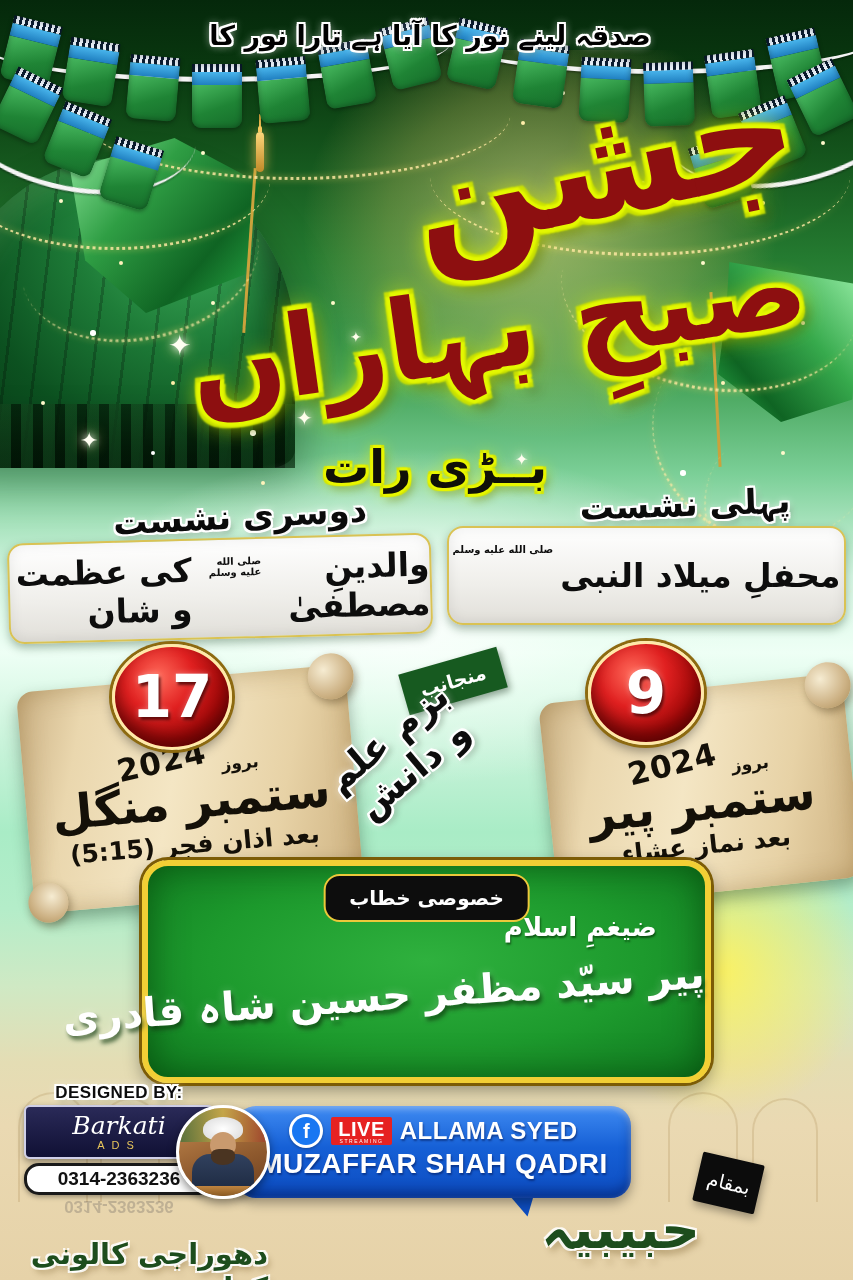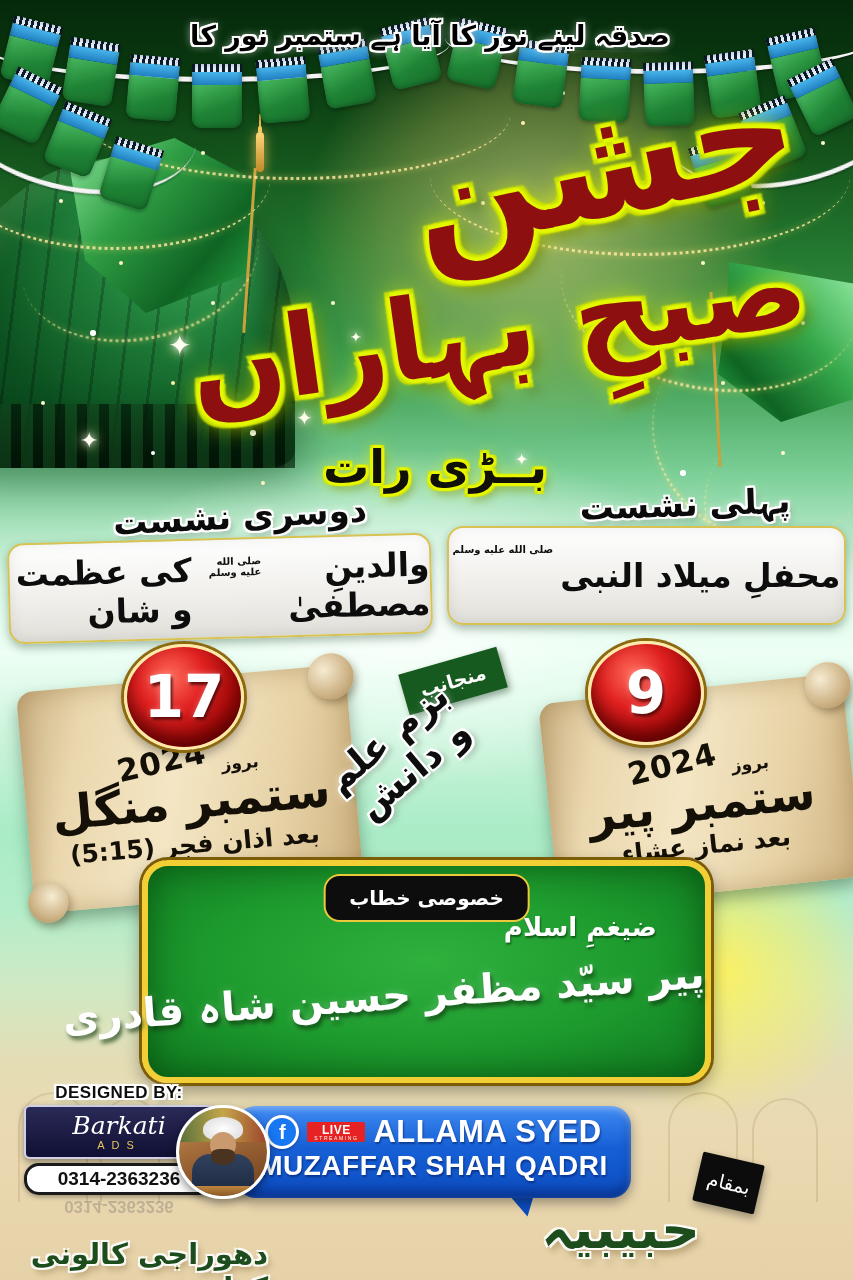--- a/index.html
+++ b/index.html
@@ -138,21 +138,21 @@
   .monthday{ font-size:47px; font-weight:900; line-height:1.08; white-space:nowrap; }
   .stime{ font-size:25px; font-weight:900; margin-top:2px; }
 
   .day-badge{ display:flex; align-items:center; justify-content:center; border-radius:50%;
     background:radial-gradient(circle at 38% 30%, #ff6a5a 0%, #e02020 35%, #a30909 65%, #5f0202 100%);
     border:3px solid #ffe9a8;
     box-shadow:0 0 0 3px #8d6a10, 0 6px 12px rgba(0,0,0,.4), inset 0 -10px 16px rgba(60,0,0,.6);
     color:#fff; font-weight:900; font-size:58px;
     text-shadow:2px 3px 3px rgba(80,0,0,.85), 0 0 6px rgba(255,255,255,.35); }
   .day1{ left:588px; top:641px; width:116px; height:104px; }
-  .day2{ left:124px; top:644px; width:120px; height:106px; }
+  .day2{ left:112px; top:644px; width:120px; height:106px; }
 
   .org-tag{ left:402px; top:660px; width:102px; height:42px; background:#175a20;
     transform:rotate(-16deg); display:flex; align-items:center; justify-content:center;
     color:#fff; font-size:19px; font-weight:700; direction:rtl;
     box-shadow:2px 4px 7px rgba(0,30,5,.4); }
   .org-name{ left:336px; top:704px; width:174px; height:152px; transform:rotate(-40deg);
     direction:rtl; text-align:center; font-size:37px; font-weight:900; color:#0d0d0d; line-height:1.12; }
 
   
   .panel{ left:142px; top:860px; width:569px; height:223px; border-radius:26px;
@@ -203,23 +203,23 @@
     background:linear-gradient(180deg,#3f8bf2 0%, #1660d6 45%, #0c4cc0 100%);
     box-shadow:inset 0 3px 6px rgba(255,255,255,.35), inset 0 -7px 12px rgba(0,20,80,.45), 0 5px 12px rgba(0,0,0,.35);
     display:flex; flex-direction:column; align-items:center; color:#fff;
     font-family:"Liberation Sans", sans-serif; z-index:4; }
   .bar-row1{ display:flex; align-items:center; gap:8px; margin-top:8px; }
   .fb{ width:34px; height:34px; border-radius:50%; background:#fff; display:flex; align-items:center;
     justify-content:center; box-shadow:0 1px 3px rgba(0,0,0,.3); }
   .fb-in{ width:28px; height:28px; border-radius:50%; background:#1877f2; color:#fff; font-weight:900;
     font-size:20px; display:flex; align-items:center; justify-content:center; }
   .live{ background:#e62222; color:#fff; padding:2px 7px 1px; border-radius:2px; text-align:center; line-height:1; }
-  .live-main{ font-size:12px; font-weight:900; letter-spacing:.5px;text-align:center; }
+  .live-main{ font-size:20px; font-weight:900; letter-spacing:.5px;text-align:center; }
   .live-sub{ font-size:5px; letter-spacing:1.6px; }
-  .bar-l1{ font-size:31px; font-weight:900; letter-spacing:.5px; text-shadow:1px 2px 2px rgba(0,20,80,.5); }
+  .bar-l1{ font-size:24px; font-weight:900; letter-spacing:.5px; text-shadow:1px 2px 2px rgba(0,20,80,.5); }
   .bar-l2{ font-size:28px; font-weight:900; letter-spacing:.5px; text-shadow:1px 2px 2px rgba(0,20,80,.5); }
   .bar-tail{ left:512px; top:1195px; width:0; height:0; border-left:14px solid transparent;
     border-right:10px solid transparent; border-top:22px solid #0d4dc0; transform:rotate(-8deg); z-index:3; }
 
   .venue-badge{ left:697px; top:1158px; padding:14px 10px; background:#0c0c0c; color:#fff;
     font-size:19px; transform:rotate(13deg); border-radius:2px; direction:rtl;
     box-shadow:2px 4px 8px rgba(0,0,0,.35); }
   .venue-line{ left:0; top:1196px; width:700px; display:flex; align-items:center; justify-content:center;
     gap:10px; direction:rtl; color:#1d4d1d; }
   .v-masjid{ font-size:54px; font-weight:900; line-height:1.25;
@@ -283,21 +283,21 @@
   <div class="abs flag" style="left:708px;top:52px;transform:rotate(-8deg);"></div>
   <div class="abs flag" style="left:772px;top:32px;transform:rotate(-13deg);"></div>
   <div class="abs flag" style="left:2px;top:74px;transform:rotate(26deg);"></div>
   <div class="abs flag" style="left:52px;top:108px;transform:rotate(22deg);"></div>
   <div class="abs flag" style="left:106px;top:142px;transform:rotate(17deg);"></div>
   <div class="abs flag" style="left:798px;top:66px;transform:rotate(-26deg);"></div>
   <div class="abs flag" style="left:748px;top:102px;transform:rotate(-22deg);"></div>
   <div class="abs flag" style="left:696px;top:140px;transform:rotate(-17deg);"></div>
 
   <div class="abs couplet">
-    <div class="outline-white">صدقہ لینے نور کا آیا ہے ستمبر نور کا</div>
+    <div class="outline-white">صدقہ لینے نور کا آیا ہے تارا نور کا</div>
   </div>
 
   <div class="abs title-wrap">
     <div class="title-w1">جشن</div>
     <div class="title-w2">صبحِ بہاراں</div>
   </div>
   <div class="abs subtitle outline-yellow">بــڑی رات</div>
 
   <div class="abs sess-h sess-h1 outline-white">پہلی نشست</div>
   <div class="abs sess-box sess-box1">

